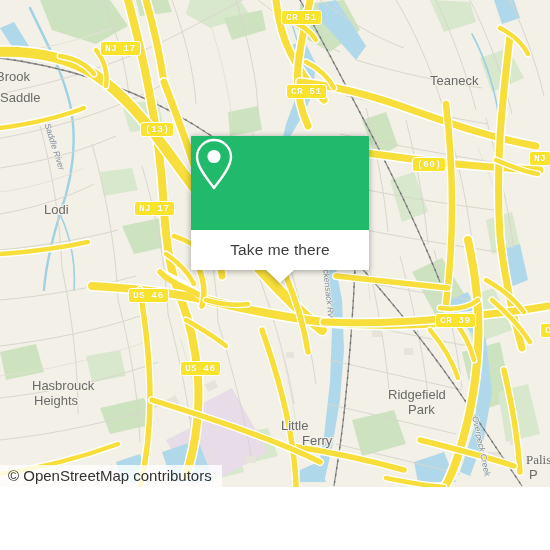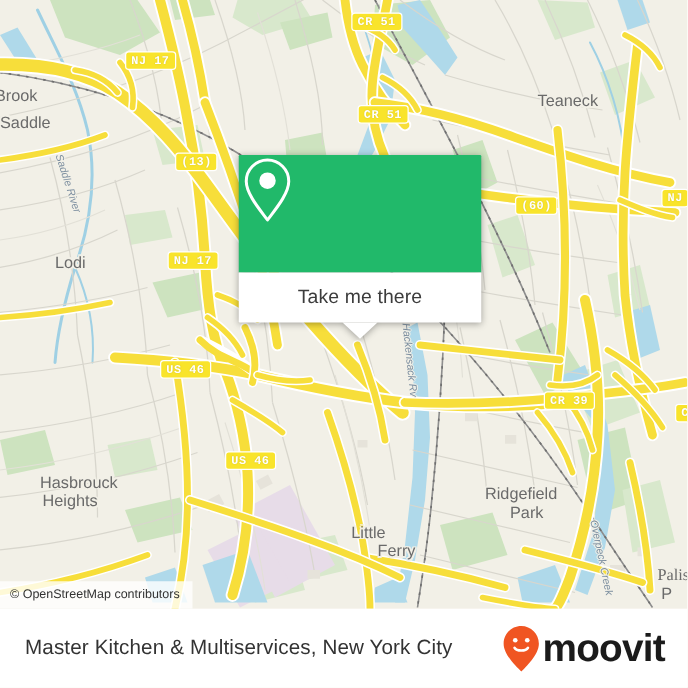--- a/index.html
+++ b/index.html
@@ -57,21 +57,21 @@
     font-size:8.5px;
     font-style:italic;
     white-space:nowrap;
     text-shadow:
        1px 0 0 #F2F0E7,-1px 0 0 #F2F0E7,
        0 1px 0 #F2F0E7,0 -1px 0 #F2F0E7;
   }
 
   
   #popup{
-    position:absolute;left:191px;top:124px;width:194px;
+    position:absolute;left:191px;top:136px;width:178px;
     filter:drop-shadow(0 1px 3px rgba(0,0,0,.35));
   }
   #popup-head{
     height:94px;background:#21B96A;
     display:flex;align-items:center;justify-content:center;
     border-radius:1px 1px 0 0;
   }
   #popup-foot{
     height:40px;background:#FFFFFF;
     display:flex;align-items:center;justify-content:center;
@@ -87,21 +87,21 @@
     border-right:14px solid transparent;
     border-top:13px solid #FFFFFF;
   }
 
   
   #attribution{
     position:absolute;left:0;top:465px;
     height:22px;line-height:22px;
     padding:0 10px 0 8px;
     background:rgba(255,255,255,.80);
-    color:#333;font-size:10px;white-space:nowrap;
+    color:#333;font-size:15px;white-space:nowrap;
   }
 
   
   #footer{
     position:absolute;left:0;top:487px;width:550px;height:63px;
     background:#FFFFFF;
   }
   #footer-title{
     position:absolute;left:20px;top:0;height:63px;
     display:flex;align-items:center;
@@ -436,28 +436,14 @@
       </div>
       <div id="popup-foot">
         <span id="popup-foot-label">Take me there</span>
       </div>
       <div id="popup-arrow"></div>
     </div>
 
     <div id="attribution">© OpenStreetMap contributors</div>
   </div>
 
-  <div id="footer">
-    <div id="footer-title">Master Kitchen &amp; Multiservices, New York City</div>
-    <div id="brand">
-      <span style="display:block;line-height:0;">
-        <svg width="30" height="38" viewBox="0 0 30 38" aria-hidden="true">
-          <path d="M15 0.8 C 7.2 0.8 0.9 7.1 0.9 14.9 C 0.9 23.8 11.6 33.8 15 37.2 C 18.4 33.8 29.1 23.8 29.1 14.9 C 29.1 7.1 22.8 0.8 15 0.8 Z" fill="#F05522"></path>
-          <circle cx="10.2" cy="12.2" r="1.85" fill="#FFFFFF"></circle>
-          <circle cx="19.8" cy="12.2" r="1.85" fill="#FFFFFF"></circle>
-          <path d="M9.6 18.2 C 11.4 21.2 18.6 21.2 20.4 18.2" stroke="#FFFFFF" stroke-width="2" fill="none" stroke-linecap="round"></path>
-        </svg>
-      </span>
-      <span id="brand-wordmark">moovit</span>
-    </div>
-  </div>
 
 </div>
 
 </body></html>

